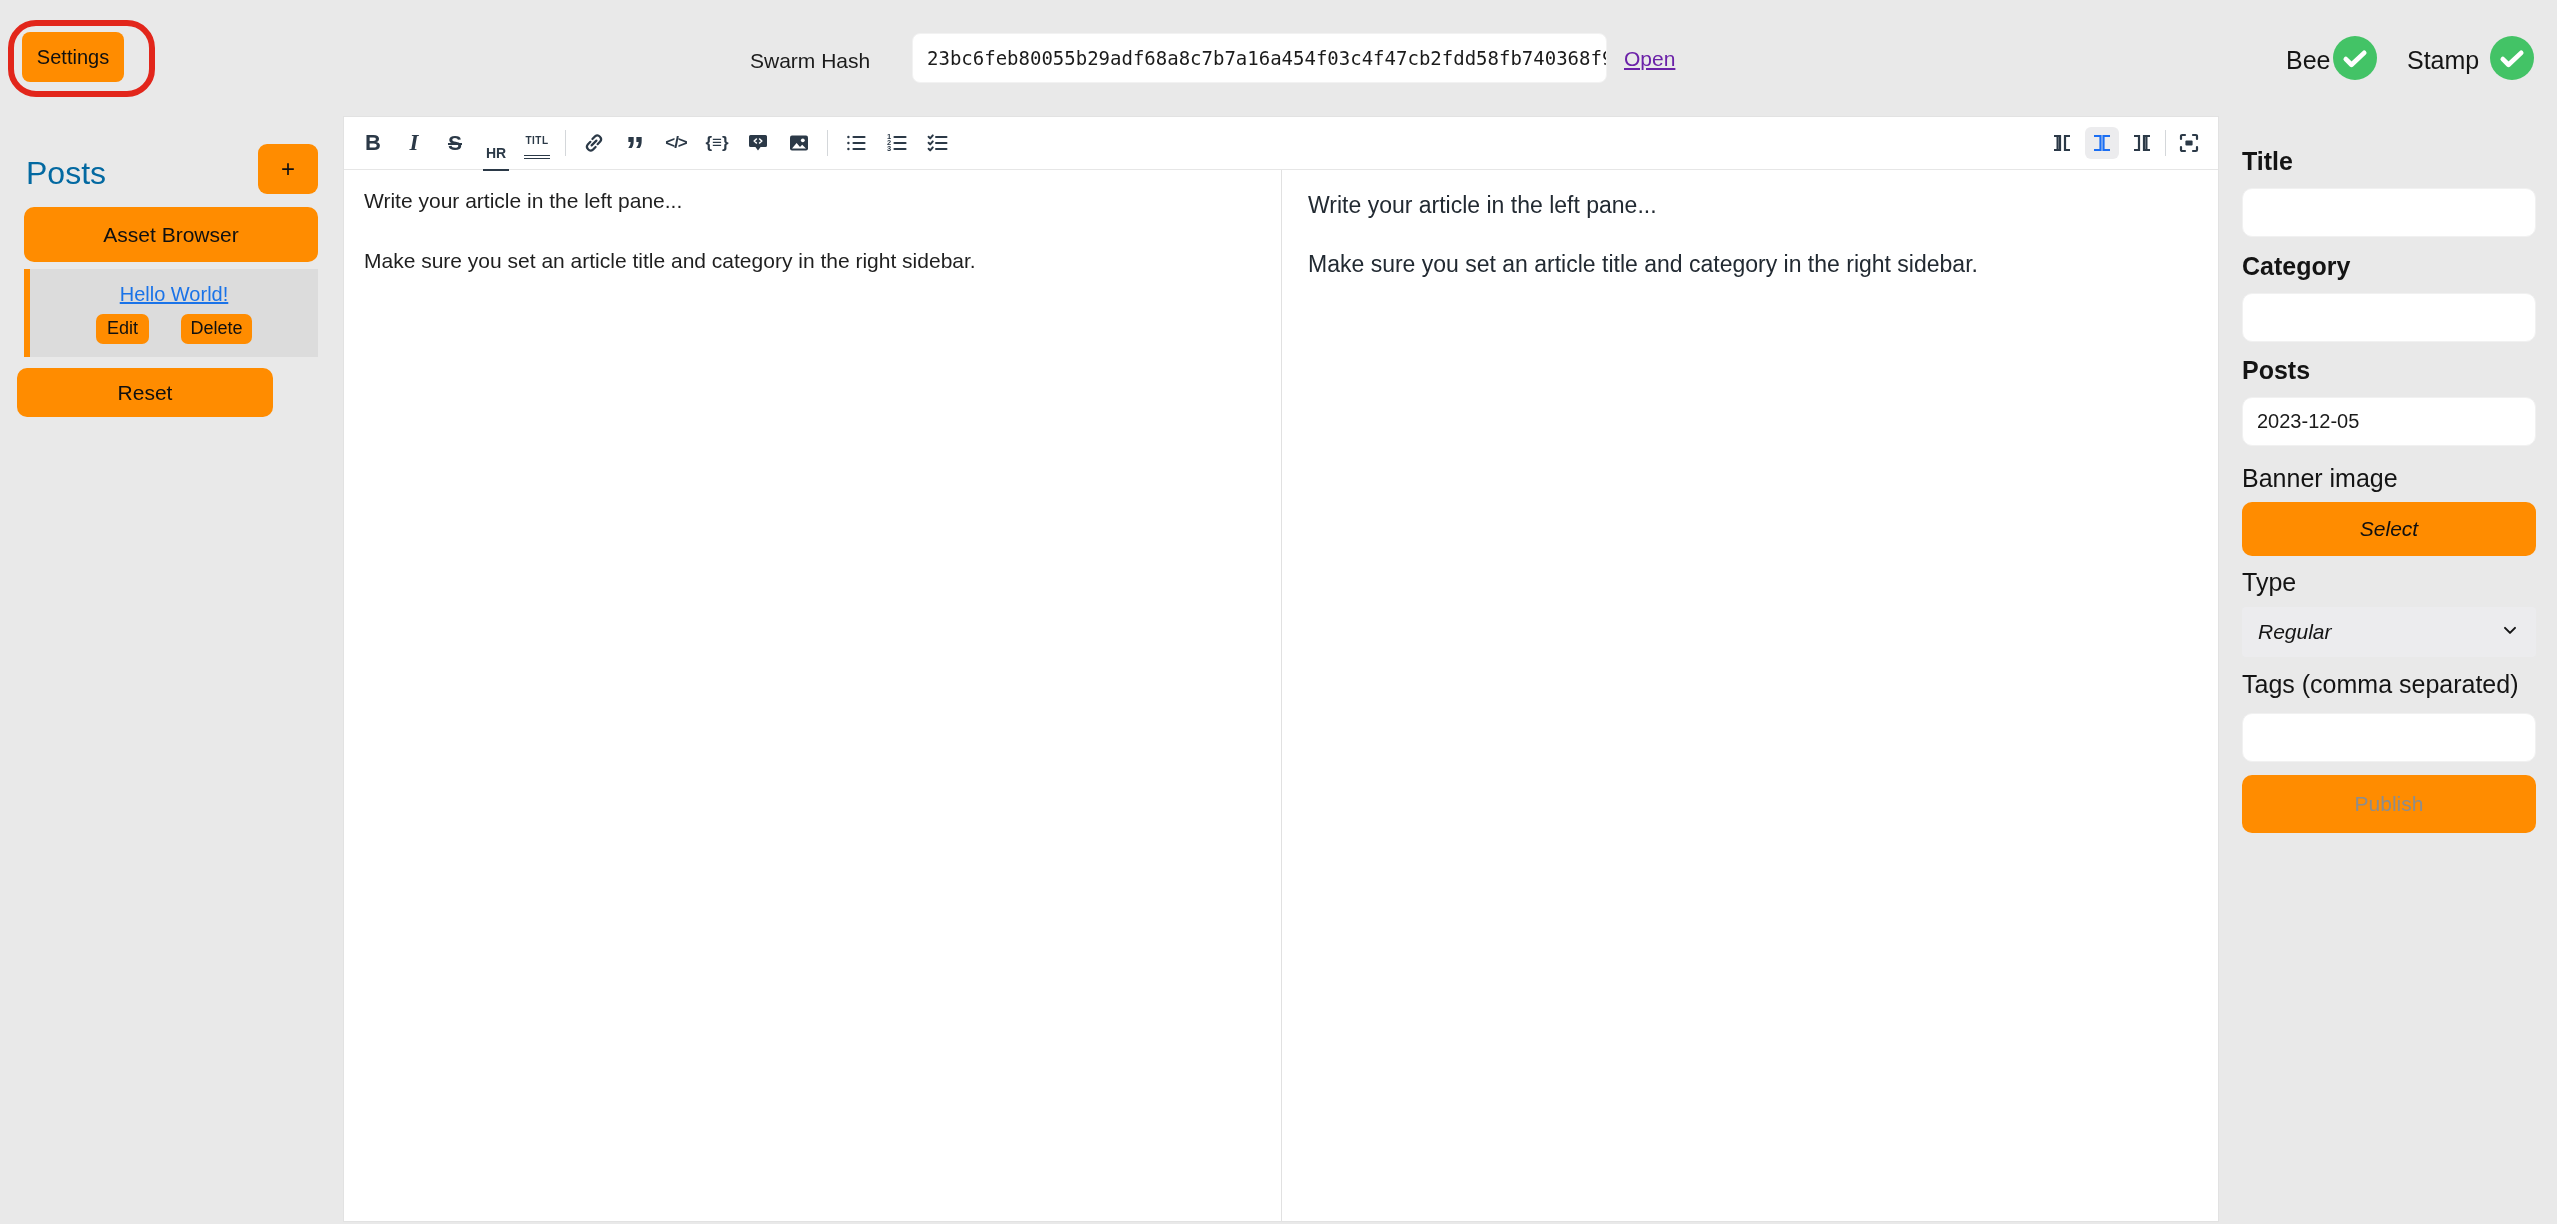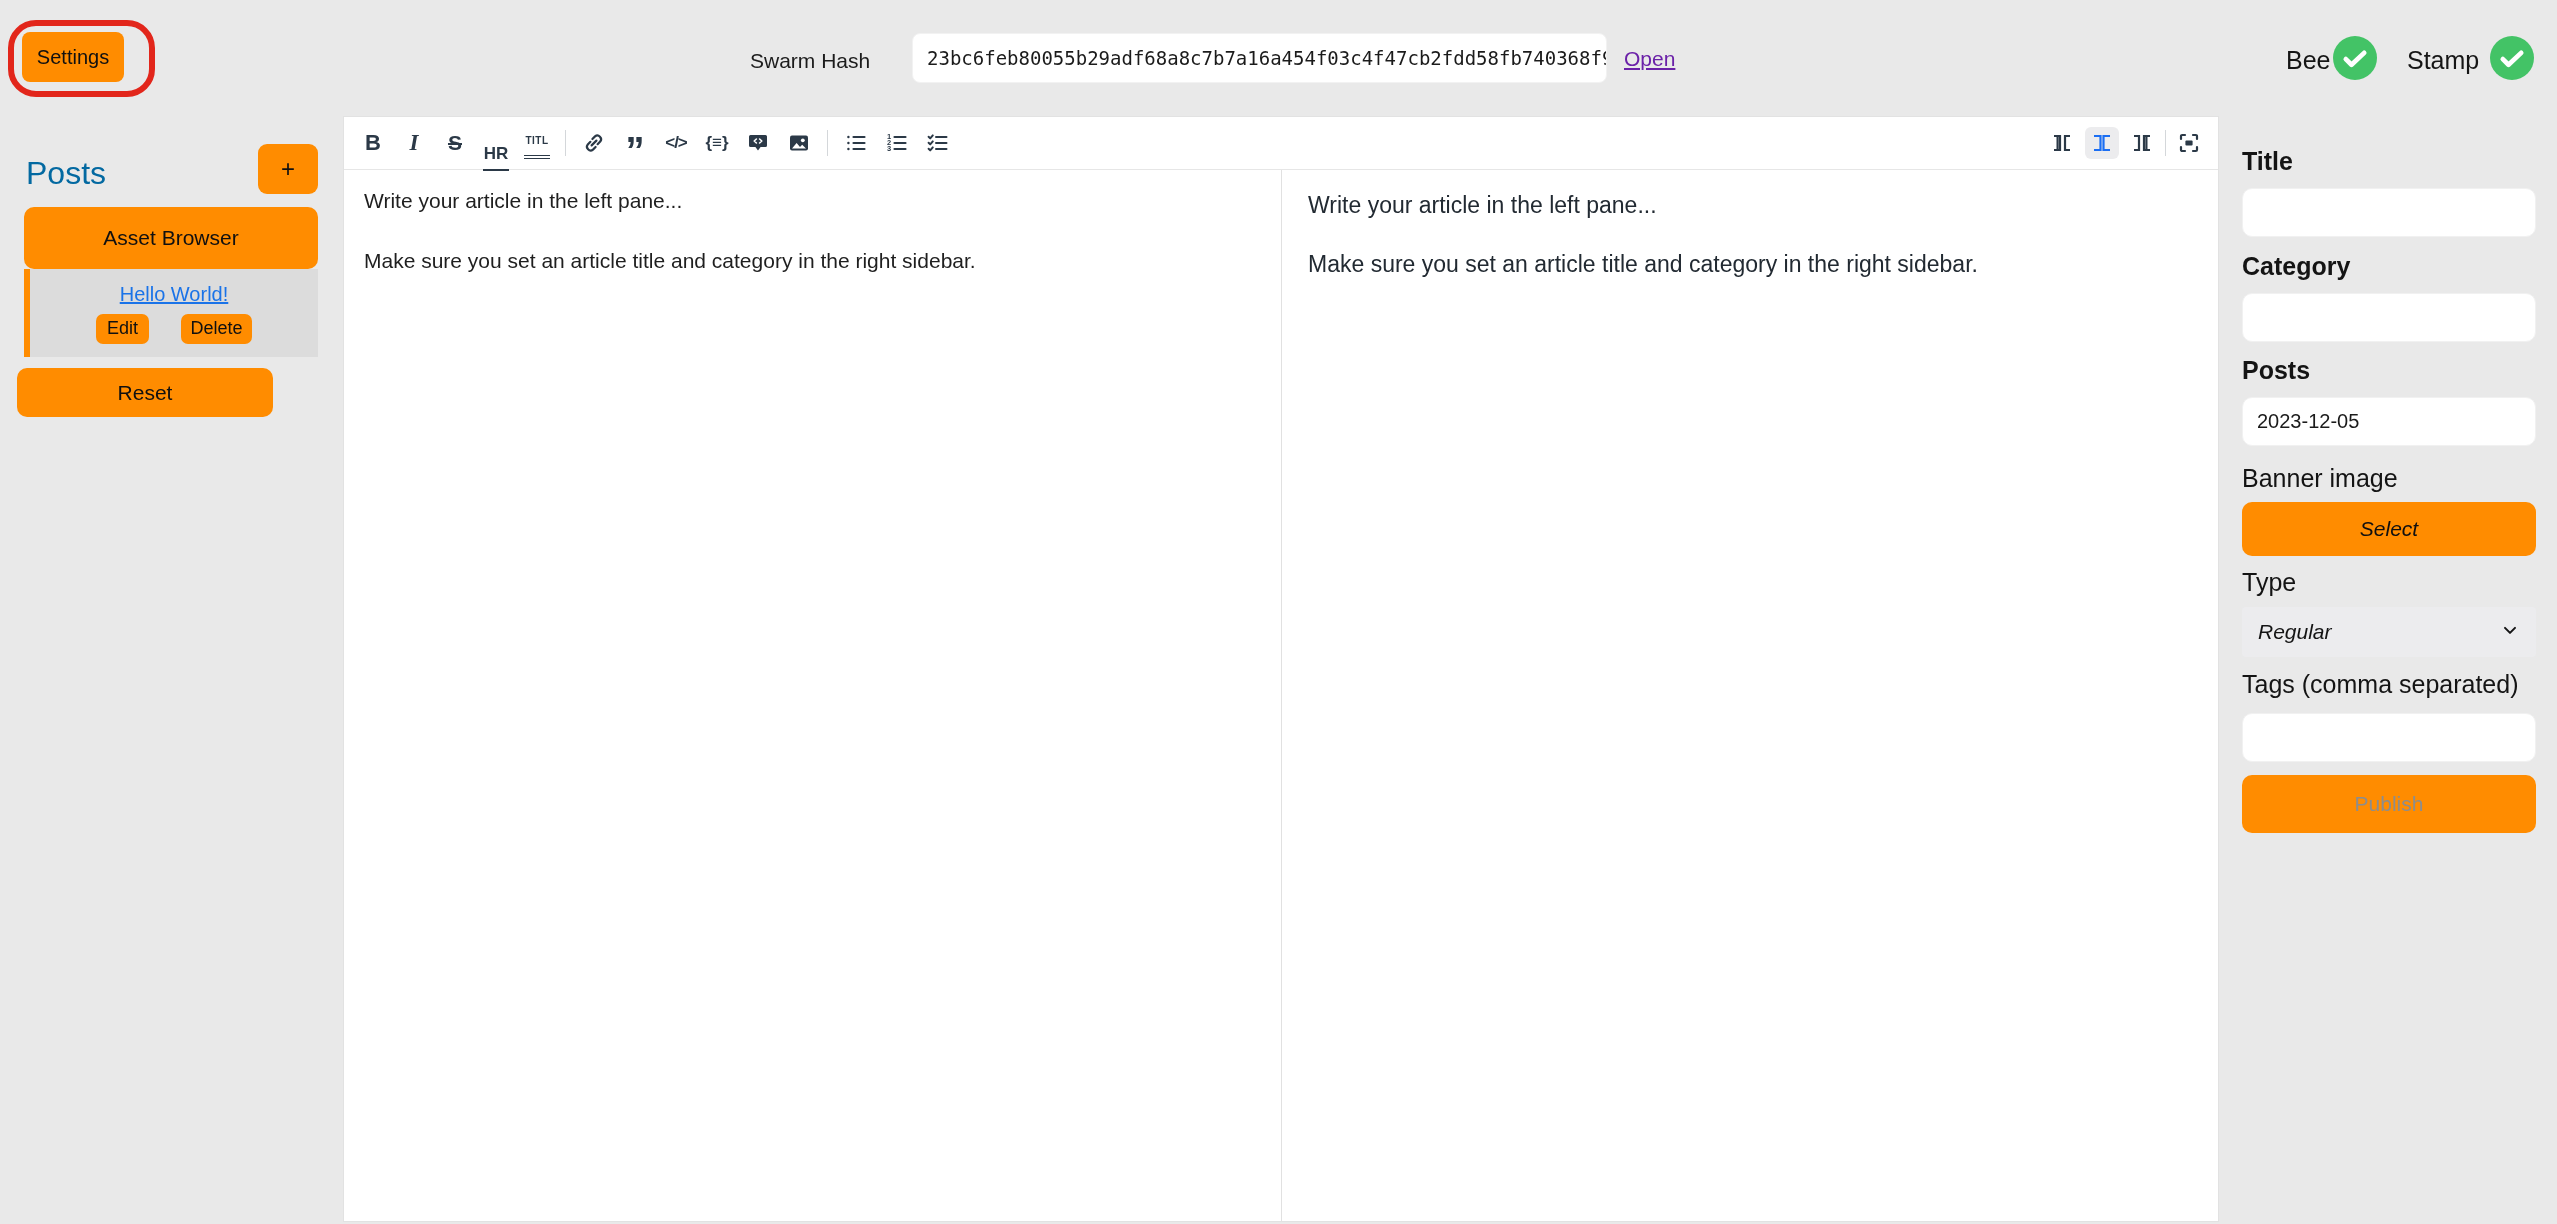--- a/index.html
+++ b/index.html
@@ -45,21 +45,21 @@
   .status-label { font-size:25px; color:#151515; }
   #bee-label   { left:2286px; top:46px; }
   #stamp-label { left:2407px; top:46px; }
   .check-badge { width:44px; height:44px; }
   #bee-check   { left:2333px; top:36px; }
   #stamp-check { left:2490px; top:36px; }
 
   
   #posts-title { left:26px; top:155px; font-size:32px; font-weight:500; color:#0369a1; }
   #add-post-btn { left:258px; top:144px; width:60px; height:50px; border-radius:9px; font-size:24px; }
-  #asset-browser-btn { left:24px; top:207px; width:294px; height:62px; }
+  #asset-browser-btn { left:24px; top:207px; width:294px; height:55px; }
   #post-item {
     left:24px; top:269px; width:294px; height:88px;
     background:#dcdcdc; border-left:6px solid #ff8c00;
     display:flex; flex-direction:column; align-items:center; justify-content:center; gap:8px;
   }
   #post-link { font-size:20px; color:#1a73e8; text-decoration:underline; cursor:pointer; }
   #post-actions { display:flex; gap:32px; }
   #edit-btn   { width:53px; height:30px; border-radius:7px; font-size:18px; }
   #delete-btn { width:71px; height:30px; border-radius:7px; font-size:18px; }
   #reset-btn { left:17px; top:368px; width:256px; height:49px; }
@@ -80,21 +80,21 @@
   .tb {
     min-width:26px; height:32px;
     display:flex; align-items:center; justify-content:center;
     cursor:pointer; color:#2b3947;
   }
   .tb svg { display:block; }
   .tb-sep { width:1px; height:26px; background:#d4d7da; }
   .g-bold { font-size:22px; font-weight:800; }
   .g-italic { font-family:"Liberation Serif",serif; font-style:italic; font-size:23px; font-weight:700; }
   .g-strike { font-size:21px; font-weight:700; text-decoration:line-through; }
-  .g-hr { font-size:17px; font-weight:800; border-bottom:2px solid #2b3947; line-height:1.1;margin-top:24px; }
+  .g-hr { font-size:14px; font-weight:800; border-bottom:2px solid #2b3947; line-height:1.1;margin-top:24px; }
   .g-titl { font-size:10px; font-weight:800; border-bottom:4px double #2b3947; line-height:1.2; letter-spacing:.5px; }
   .g-quote { font-size:38px; font-weight:700; line-height:10px; padding-top:16px; }
   .g-code { font-size:17px; font-weight:700; letter-spacing:-1px; }
   .g-codeblock { font-size:17px; font-weight:600; }
   #toolbar-right { margin-left:auto; display:flex; align-items:center; gap:10px; }
   .mode-active {
     color:#1b6ef3;
     background:#ececee;
     border-radius:6px;
     padding:2px 4px;

